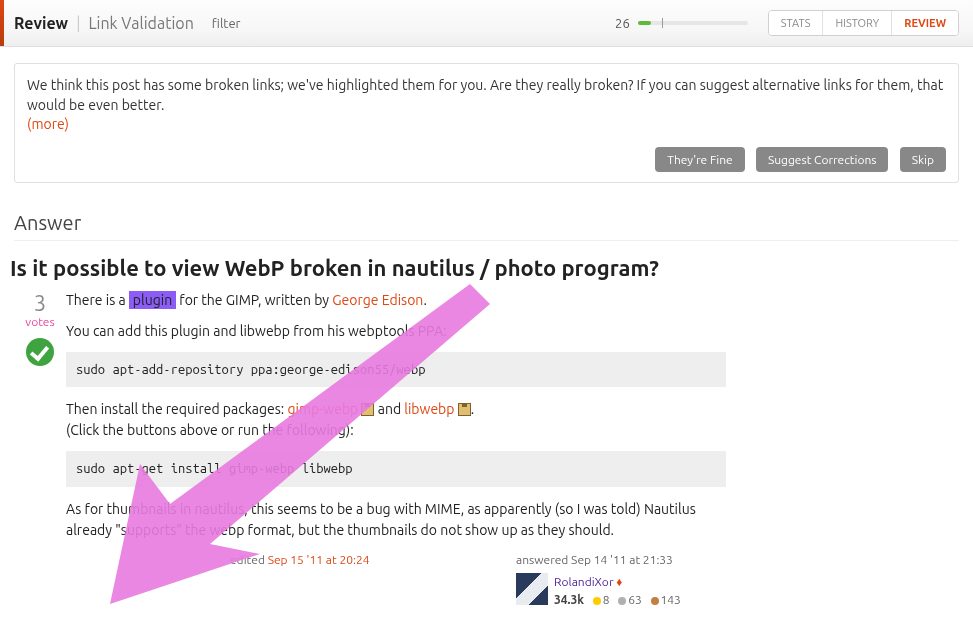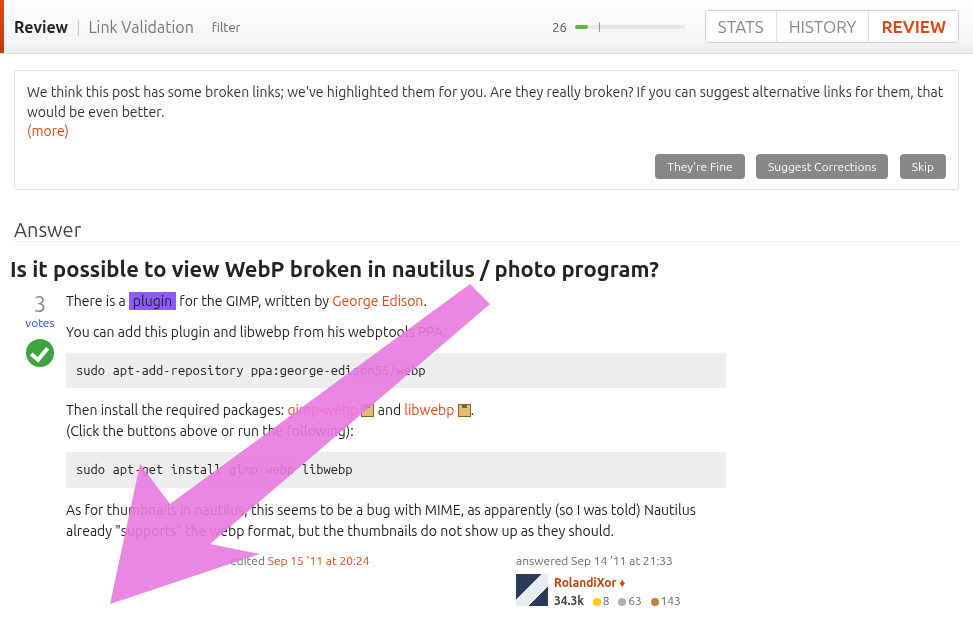--- a/index.html
+++ b/index.html
@@ -47,21 +47,21 @@
     display: inline-flex;
     border: 1px solid #d0d0d0;
     border-radius: 4px;
     overflow: hidden;
     background: #fff;
   }
   .btn-group button {
     border: none;
     background: #fff;
     padding: 6px 12px;
-    font-size: 17px;
+    font-size: 11px;
     color: #888;
     cursor: pointer;
     border-left: 1px solid #e0e0e0;
     font-family: inherit;
   }
   .btn-group button:first-child { border-left: none; }
   .btn-group button.active { color: #dd4814; font-weight: bold; }
 
   
   .notice-card {
@@ -86,40 +86,40 @@
     margin-left: 8px;
     font-family: inherit;
   }
 
   
   .section-header {
     margin: 28px 14px 6px 14px;
     font-size: 20px;
     color: #444;
     border-bottom: 1px solid #eee;
-    padding-bottom: 0;
+    padding-bottom: 6px;
   }
   .question-title {
     margin: 14px 14px 10px 10px;
     font-size: 22px;
     font-weight: bold;
     color: #222;
   }
 
   .answer-body {
     display: flex;
     margin: 8px 14px 0 14px;
   }
   .vote-col {
     width: 52px;
     text-align: center;
     flex-shrink: 0;
   }
   .vote-num { font-size: 22px; color: #888; }
-  .vote-lbl { font-size: 12px; color: #1d4ed8; }
+  .vote-lbl { font-size: 12px; color: #ec4899; }
   .accept-check {
     width: 28px; height: 28px;
     background: #3fa33f;
     border-radius: 50%;
     margin: 10px auto 0 auto;
     position: relative;
   }
   .accept-check::after {
     content: "";
     position: absolute;
@@ -159,21 +159,21 @@
   .usercards { display: flex; justify-content: flex-end; gap: 76px; margin-top: 10px; margin-right: 0; }
   .usercard { width: 210px; font-size: 12px; color: #666; }
   .usercard .action { }
   .usercard .action .date { color: #dd4814; }
   .usercard .userline { display: flex; margin-top: 4px; }
   .avatar {
     width: 32px; height: 32px; flex-shrink: 0;
     background: linear-gradient(135deg, #2a3a5a 0 40%, #e8ecf0 40% 70%, #2a3a5a 70%);
     margin-right: 6px;
   }
-  .username { color: #c2410c; font-weight: bold; }
+  .username { color: #4c1d95; }
   .mod-diamond { color: #dd4814; }
   .rep { color: #444; font-weight: bold; }
   .badge-dot { display:inline-block; width:8px; height:8px; border-radius:50%; vertical-align:-1px; margin-left:6px; margin-right:2px; }
   .gold { background:#ffcc00; } .silver{ background:#b0b0b0; } .bronze{ background:#c08040; }
 
   .more-comments {
     margin: 18px 14px 0 72px;
     font-size: 13px;
     color: #999;
     cursor: pointer;

